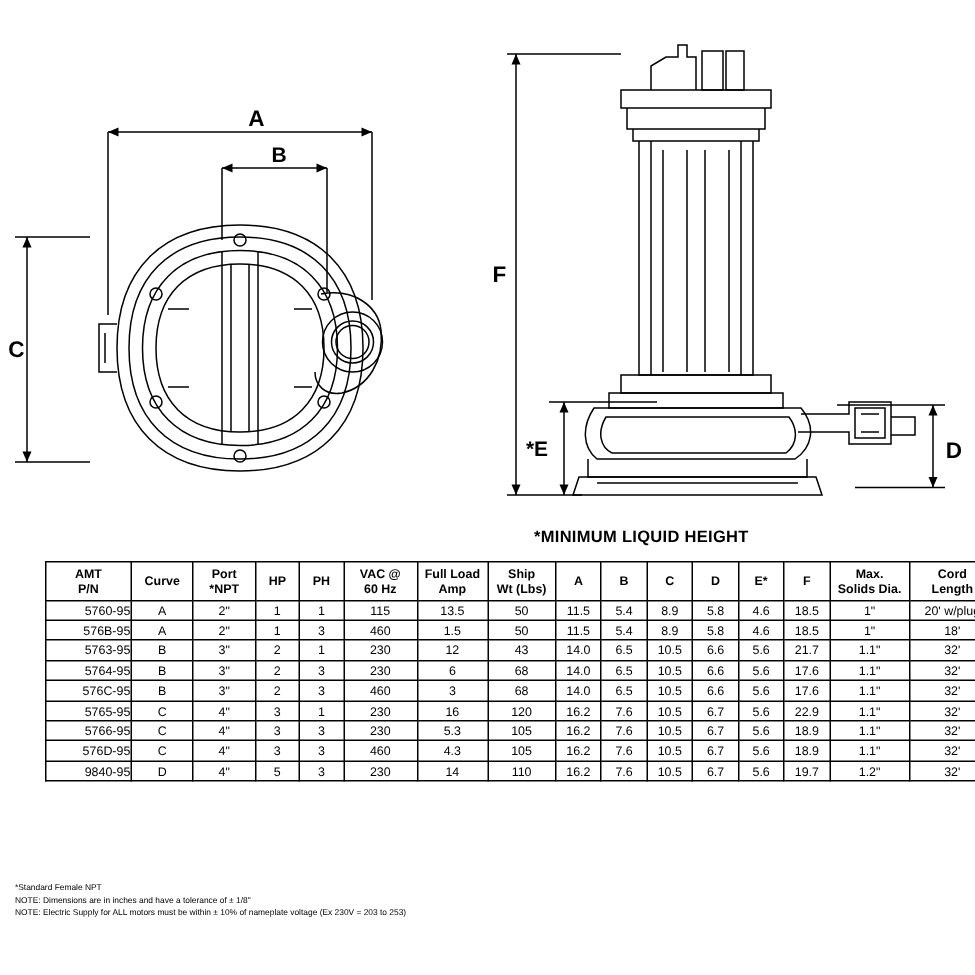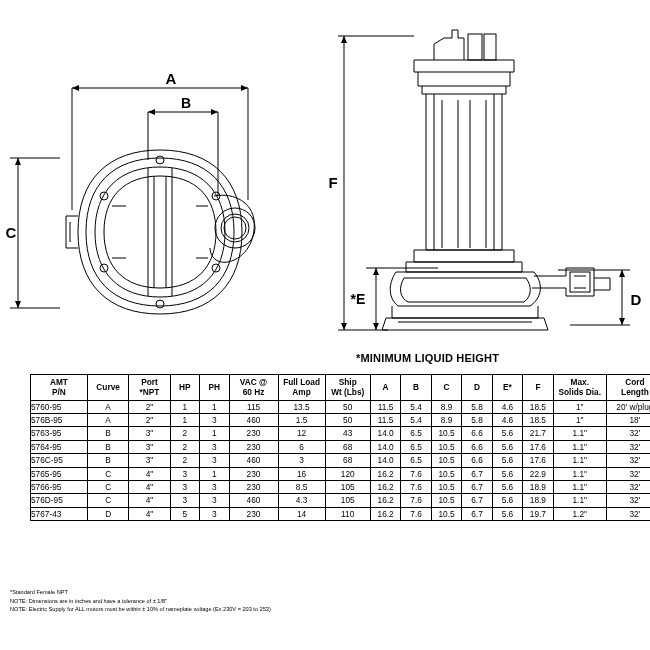--- a/index.html
+++ b/index.html
@@ -8,21 +8,21 @@
 
   
   .drawings{position:relative;width:650px;height:368px;}
   svg{display:block;}
 
   
   .table-wrap{position:absolute;left:8px;top:374px;width:634px;padding-left:22px;}
   table{border-collapse:collapse;width:634px;font-size:8.3px;font-family:"Liberation Sans",sans-serif;}
   th,td{border:1px solid #000;text-align:center;padding:1px 0;line-height:1.25;}
   thead th{font-weight:bold;font-size:8.3px;padding:2px 0;}
-  td.pn{text-align:left;margin-top:12px;}
+  td.pn{text-align:right;margin-top:12px;}
   col.c-pn{width:58px;}
   col.c-curve{width:42px;}
   col.c-port{width:42px;}
   col.c-hp{width:30px;}
   col.c-ph{width:30px;}
   col.c-vac{width:50px;}
   col.c-fla{width:48px;}
   col.c-ship{width:46px;}
   col.c-d{width:31px;}
   col.c-solids{width:54px;}
@@ -345,21 +345,21 @@
             <td>1.1"</td>
             <td>32'</td>
           </tr>
           <tr>
             <td class="pn">5766-95</td>
             <td>C</td>
             <td>4"</td>
             <td>3</td>
             <td>3</td>
             <td>230</td>
-            <td>8.5</td>
+            <td>5.3</td>
             <td>105</td>
             <td>16.2</td>
             <td>7.6</td>
             <td>10.5</td>
             <td>6.7</td>
             <td>5.6</td>
             <td>18.9</td>
             <td>1.1"</td>
             <td>32'</td>
           </tr>
@@ -375,21 +375,21 @@
             <td>16.2</td>
             <td>7.6</td>
             <td>10.5</td>
             <td>6.7</td>
             <td>5.6</td>
             <td>18.9</td>
             <td>1.1"</td>
             <td>32'</td>
           </tr>
           <tr>
-            <td class="pn">5767-43</td>
+            <td class="pn">9840-95</td>
             <td>D</td>
             <td>4"</td>
             <td>5</td>
             <td>3</td>
             <td>230</td>
             <td>14</td>
             <td>110</td>
             <td>16.2</td>
             <td>7.6</td>
             <td>10.5</td>

